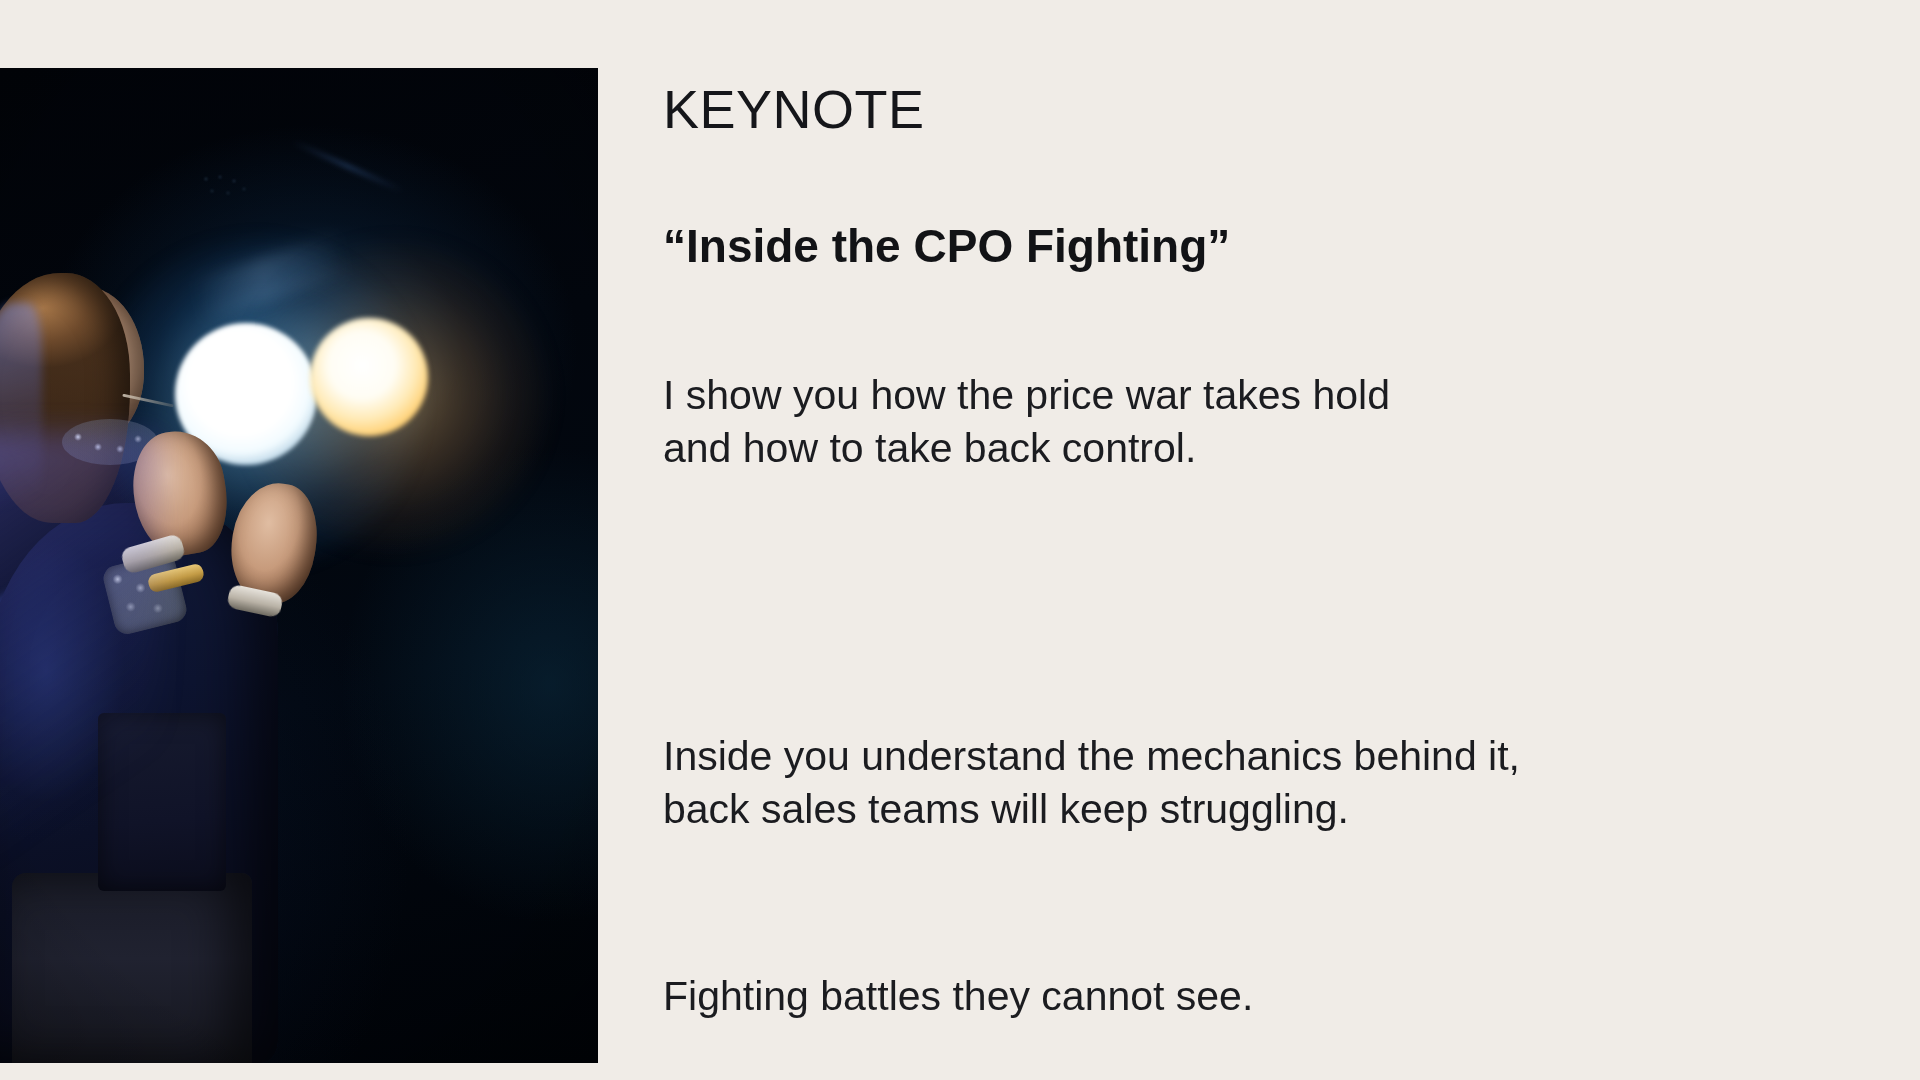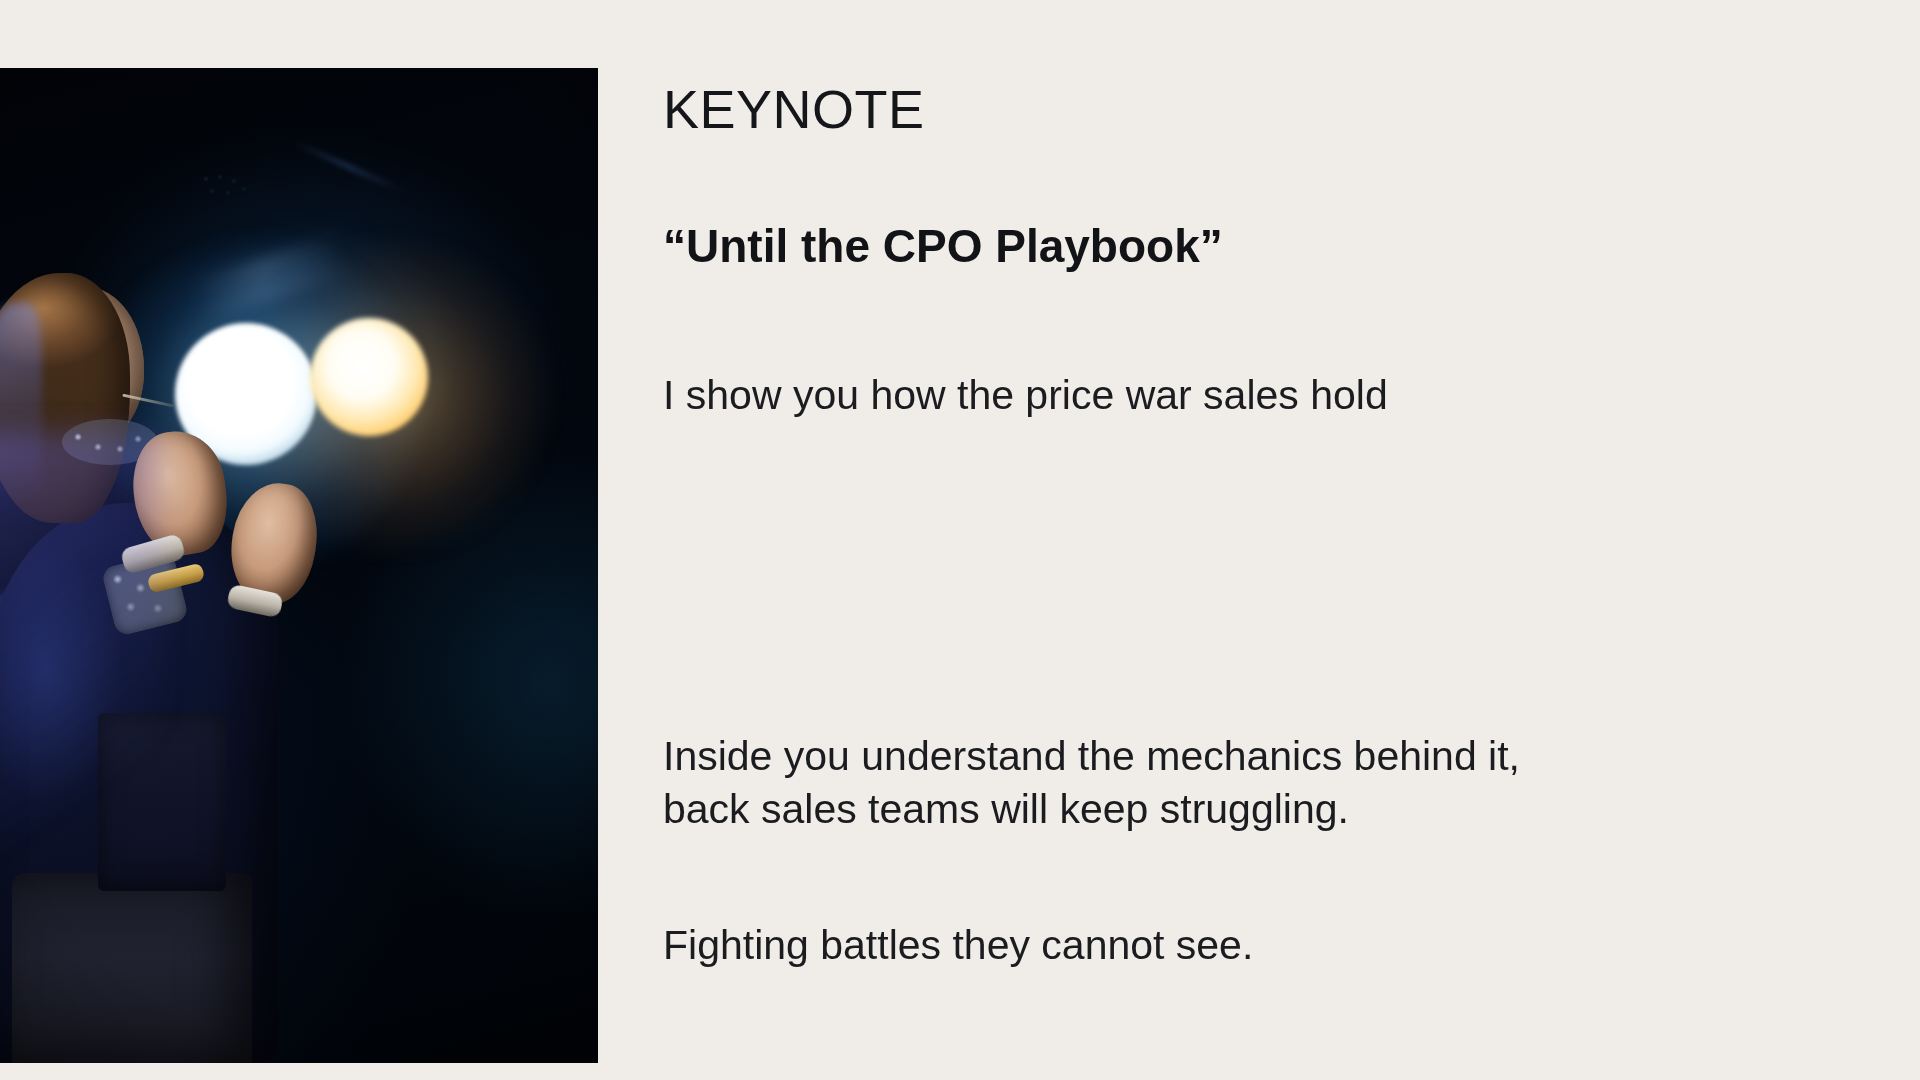--- a/index.html
+++ b/index.html
@@ -379,21 +379,21 @@
   .body-block {
     position: absolute;
     left: 0;
     font-size: 41px;
     font-weight: 400;
     color: #1b1c20;
     line-height: 1.30;
   }
   #body-block-1 { top: 369px; }
   #body-block-2 { top: 730px; }
-  #body-block-3 { top: 919px; }
+  #body-block-3 { top: 970px; }
 
   .body-line { display: block; white-space: nowrap; }
 </style>
 </head>
 <body>
 
 <div id="slide">
 
   <div id="photo-panel">
     <div class="stage-bg"></div>
@@ -426,24 +426,25 @@
       <div class="rim-light"></div>
     </div>
 
     <div class="photo-vignette"></div>
   </div>
 
   <div id="text-column">
 
     <div id="keynote-label">KEYNOTE</div>
 
-    <div id="talk-title">“Until the CPO Playbook”</div>
+    <div id="talk-title">“Inside the CPO Fighting”</div>
 
     <div class="body-block" id="body-block-1">
-      <span class="body-line">I show you how the price war sales hold</span>
+      <span class="body-line">I show you how the price war takes hold</span>
+      <span class="body-line">and how to take back control.</span>
     </div>
 
     <div class="body-block" id="body-block-2">
       <span class="body-line">Inside you understand the mechanics behind it,</span>
       <span class="body-line">back sales teams will keep struggling.</span>
     </div>
 
     <div class="body-block" id="body-block-3">
       <span class="body-line">Fighting battles they cannot see.</span>
     </div>

